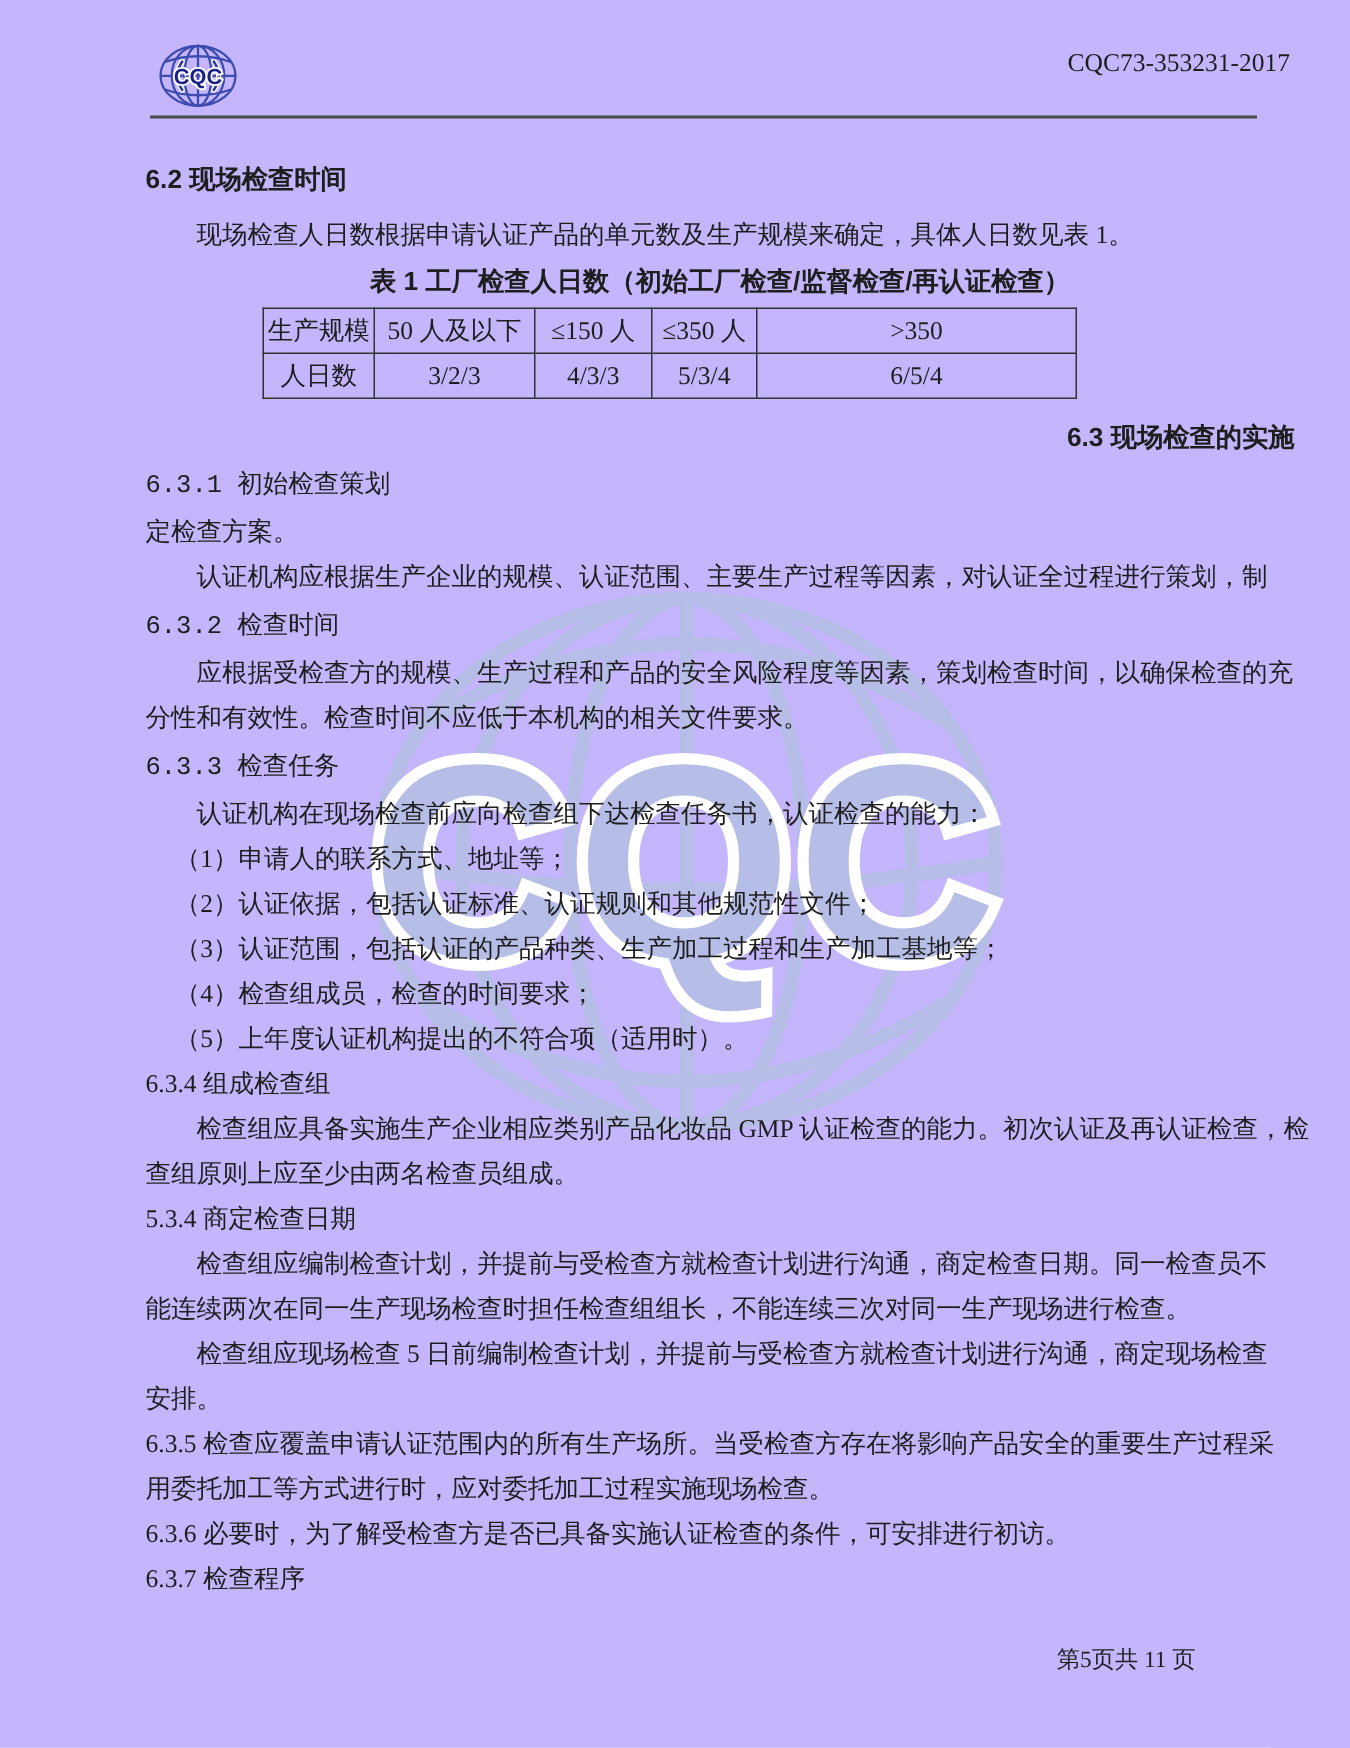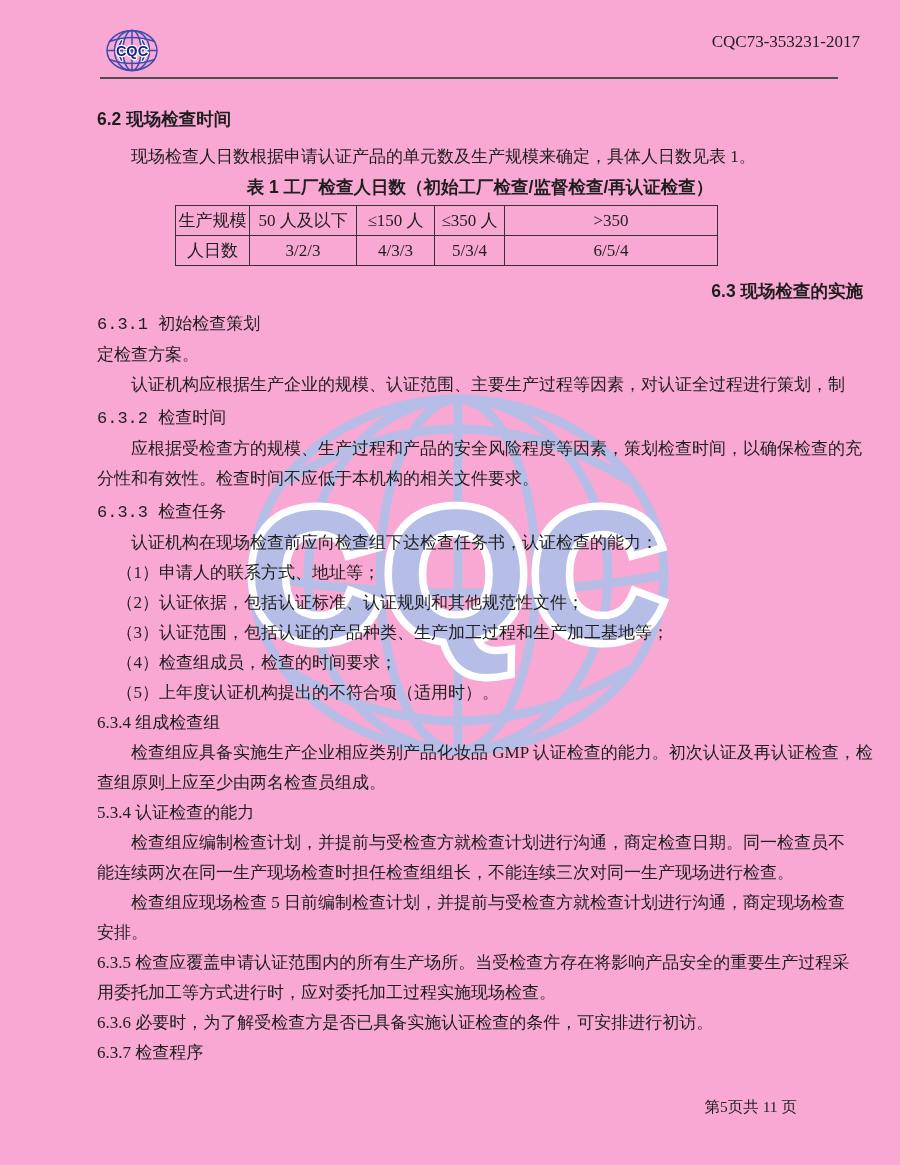--- a/index.html
+++ b/index.html
@@ -1,21 +1,21 @@
 <!DOCTYPE html>
 <html><head>
 <meta charset="utf-8">
 <style>
   html,body{margin:0;padding:0;}
   body{
     width:900px;height:1165px;position:relative;background:#ffffff;
     font-family:"Liberation Serif","DejaVu Serif",serif;color:#1e1e1e;
     overflow:hidden;
   }
-  .page{position:absolute;inset:0;background:#f9a8d4;overflow:hidden;}
+  .page{position:absolute;inset:0;background:#c4b5fd;overflow:hidden;}
   
   .logo{position:absolute;left:105px;top:28px;z-index:2;}
   .hdr-right{position:absolute;top:30px;right:40px;text-align:right;
     font-size:17px;line-height:23px;z-index:2;}
   .rule{position:absolute;top:77px;left:100px;width:738px;height:0;
     border-top:2px solid #4d4d4d;z-index:2;}
   
   .wm{position:absolute;left:223px;top:378px;z-index:0;}
   
   .content{position:absolute;left:97px;top:98px;width:766px;z-index:1;font-size:17px;}
@@ -127,21 +127,21 @@
     <div class="ln ind12">（1）申请人的联系方式、地址等；</div>
     <div class="ln ind12">（2）认证依据，包括认证标准、认证规则和其他规范性文件；</div>
     <div class="ln ind12">（3）认证范围，包括认证的产品种类、生产加工过程和生产加工基地等；</div>
     <div class="ln ind12">（4）检查组成员，检查的时间要求；</div>
     <div class="ln ind12">（5）上年度认证机构提出的不符合项（适用时）。</div>
 
     <div class="ln">6.3.4 组成检查组</div>
     <div class="ln ind2">检查组应具备实施生产企业相应类别产品化妆品 GMP 认证检查的能力。初次认证及再认证检查，检</div>
     <div class="ln">查组原则上应至少由两名检查员组成。</div>
 
-    <div class="ln">5.3.4 认证检查的能力</div>
+    <div class="ln">5.3.4 商定检查日期</div>
     <div class="ln ind2">检查组应编制检查计划，并提前与受检查方就检查计划进行沟通，商定检查日期。同一检查员不</div>
     <div class="ln">能连续两次在同一生产现场检查时担任检查组组长，不能连续三次对同一生产现场进行检查。</div>
     <div class="ln ind2">检查组应现场检查 5 日前编制检查计划，并提前与受检查方就检查计划进行沟通，商定现场检查</div>
     <div class="ln">安排。</div>
 
     <div class="ln">6.3.5 检查应覆盖申请认证范围内的所有生产场所。当受检查方存在将影响产品安全的重要生产过程采</div>
     <div class="ln">用委托加工等方式进行时，应对委托加工过程实施现场检查。</div>
 
     <div class="ln">6.3.6 必要时，为了解受检查方是否已具备实施认证检查的条件，可安排进行初访。</div>
 

